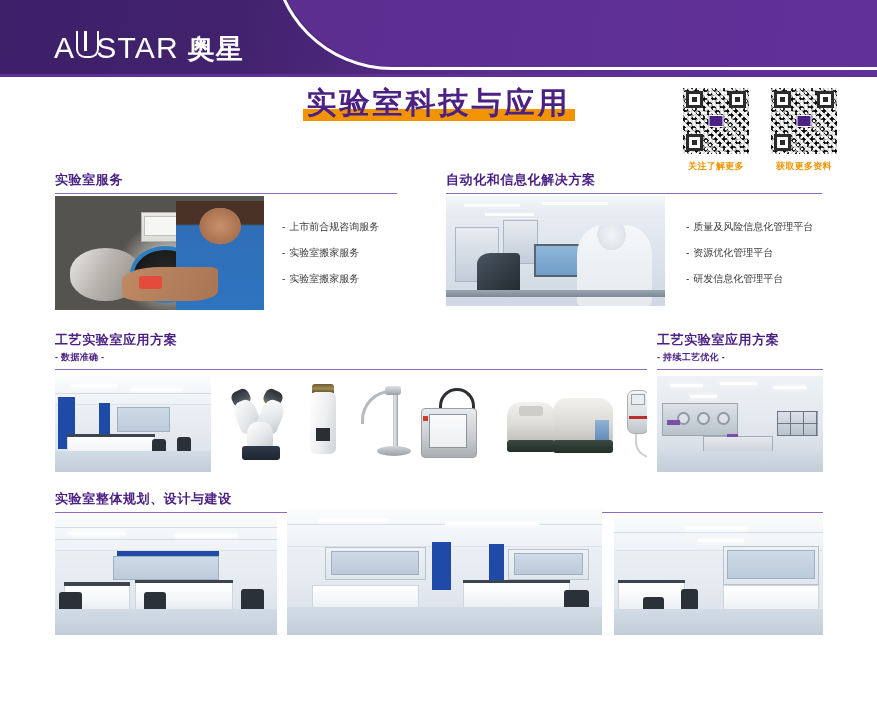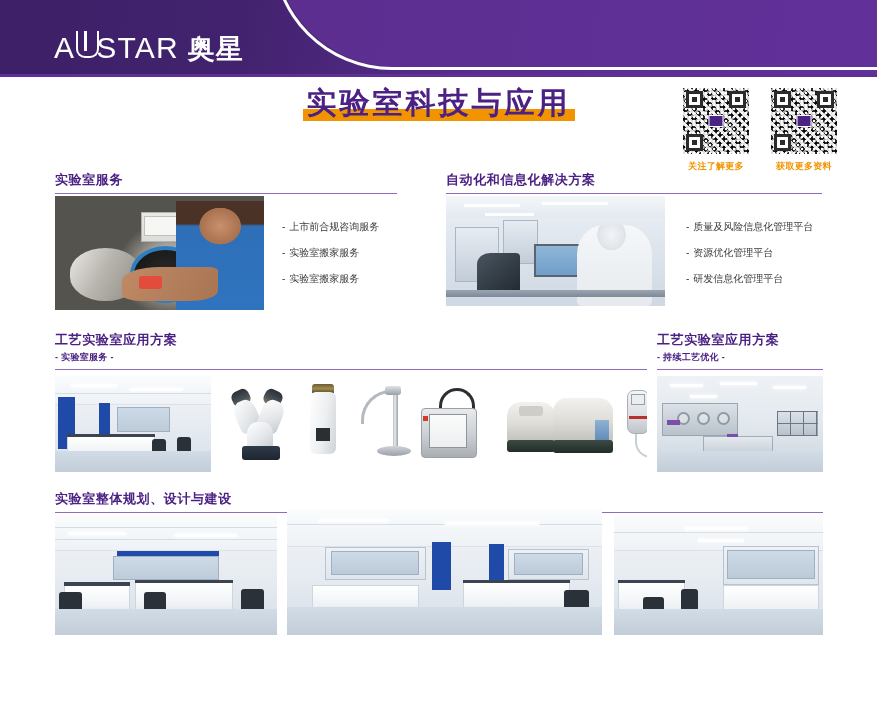--- a/index.html
+++ b/index.html
@@ -509,21 +509,21 @@
       <span>资源优化管理平台</span>
     </div>
     <div class="bullet-row">
       <span class="bullet-dash">-</span>
       <span>研发信息化管理平台</span>
     </div>
   </div>
 
   <div class="sec-head" style="left:55px; top:332px; width:592px;">
     <div class="sec-title">工艺实验室应用方案</div>
-    <div class="sec-sub">- 实验室服务 -</div>
+    <div class="sec-sub">- 数据准确 -</div>
     <div class="sec-rule"></div>
   </div>
 
   <div class="photo ph-white" style="left:55px; top:376px; width:592px; height:96px;">
 
     <div class="photo ph-labroom" style="left:0; top:0; width:156px; height:96px;">
       <div class="lr-ceiling"></div>
       <div class="lr-strip" style="left:10%; top:8%; width:30%;"></div>
       <div class="lr-strip" style="left:48%; top:12%; width:34%;"></div>
       <div class="lr-tile" style="left:0; top:18%; width:100%;"></div>

